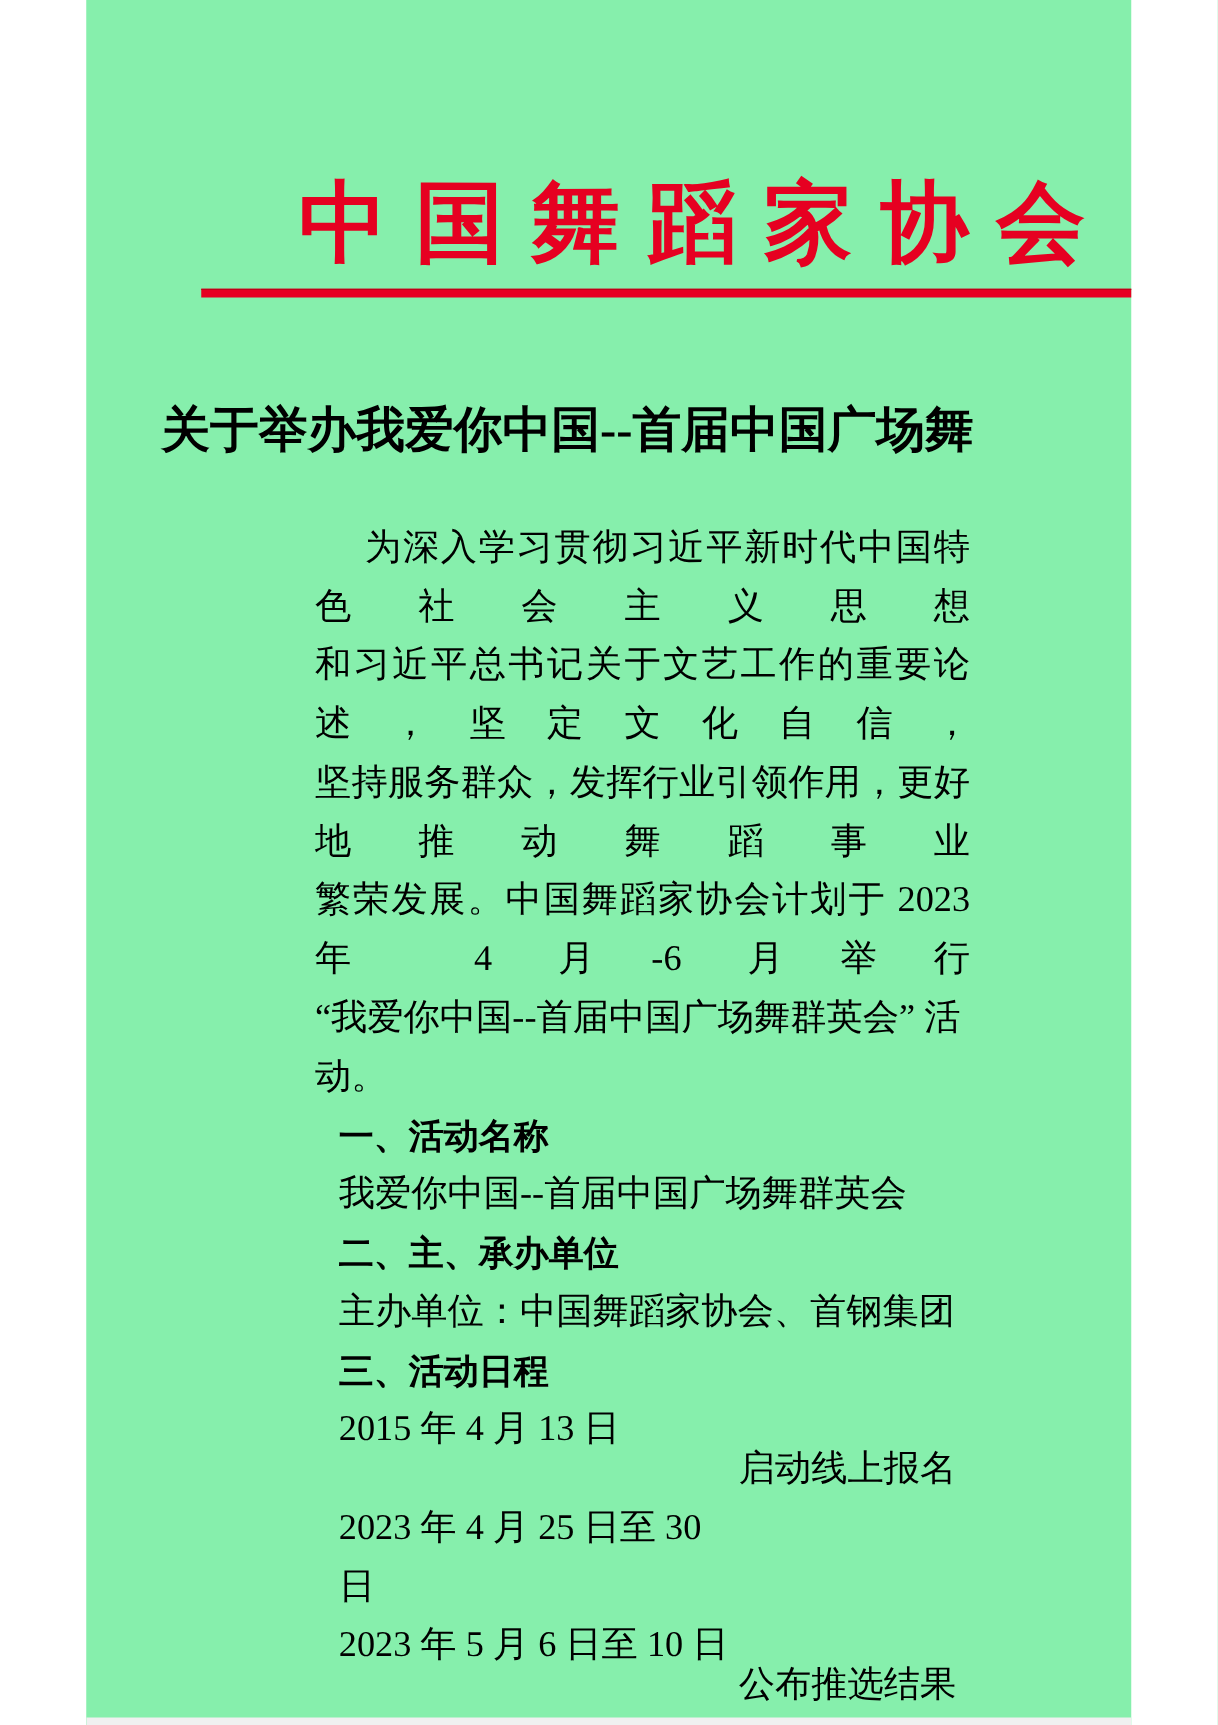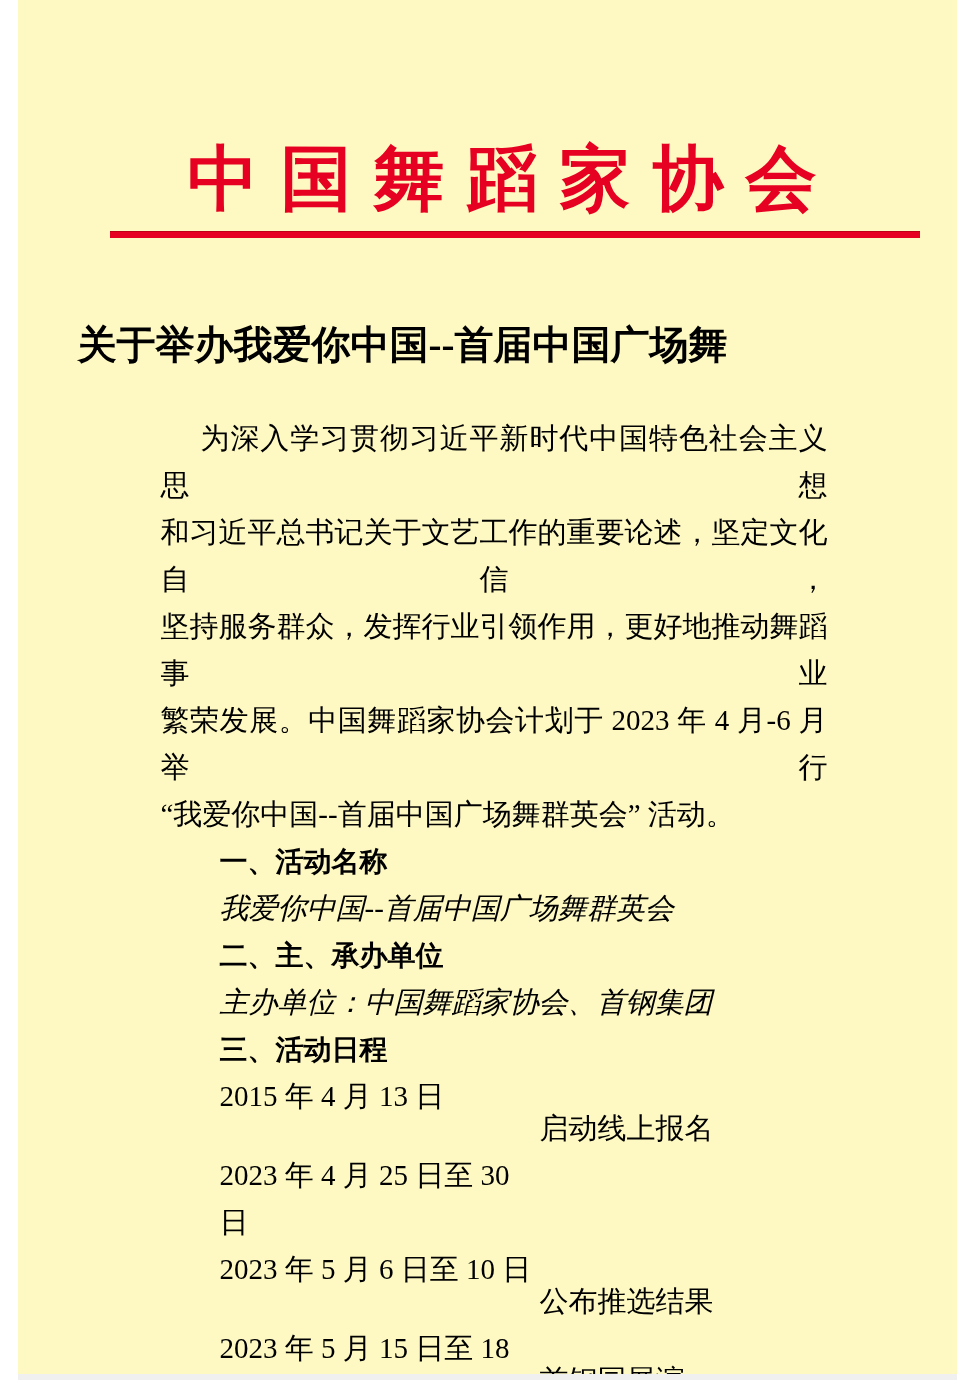--- a/index.html
+++ b/index.html
@@ -2,24 +2,24 @@
 <html lang="zh" style="--accent: #e60021;"><head>
 <meta charset="utf-8">
 <style>
   html, body {
     margin: 0;
     padding: 0;
     background: #ffffff;
   }
   .page {
     position: relative;
-    width: 939px;
+    width: 836px;
     height: 1380px;
     margin: 0 auto;
-    background: #fef9c3;
+    background: #86efac;
     overflow: hidden;
     font-family: "Liberation Serif", "DejaVu Serif", serif;
     color: #000000;
   }
   
   .letterhead {
     margin: 140px 0 0 170px;
     font-size: 71px;
     line-height: 78px;
     letter-spacing: 22px;
@@ -41,39 +41,39 @@
     font-weight: bold;
     line-height: 53px;
   }
   .doc-title .title-line { display: block; }
   
   .intro {
     margin: 44px 129px 0 143px;
     font-size: 29px;
     line-height: 47px;
   }
-  .intro-line { min-height: 47px; }
+  .intro-line { min-height: 47px; margin-left: 40px; }
   .jline {
     text-align: justify;
     text-align-last: justify;
   }
   .indent { text-indent: 40px; }
   
   .sections {
     margin: 0 129px 0 143px;
     font-size: 29px;
     line-height: 47px;
   }
   .section-heading {
     padding-left: 59px;
     font-family: "Liberation Sans", "DejaVu Sans", sans-serif;
     font-weight: bold;
     font-size: 28px;
   }
-  .section-item { padding-left: 59px; font-style: italic; }
+  .section-item { padding-left: 59px; }
   .schedule-row {
     display: flex;
     padding-left: 59px;
   }
   .sched-date { width: 320px; flex: 0 0 320px; }
   .sched-event { flex: 1; margin-top: 32px; }
   
   .page-bottom-edge {
     position: absolute;
     left: 0;

